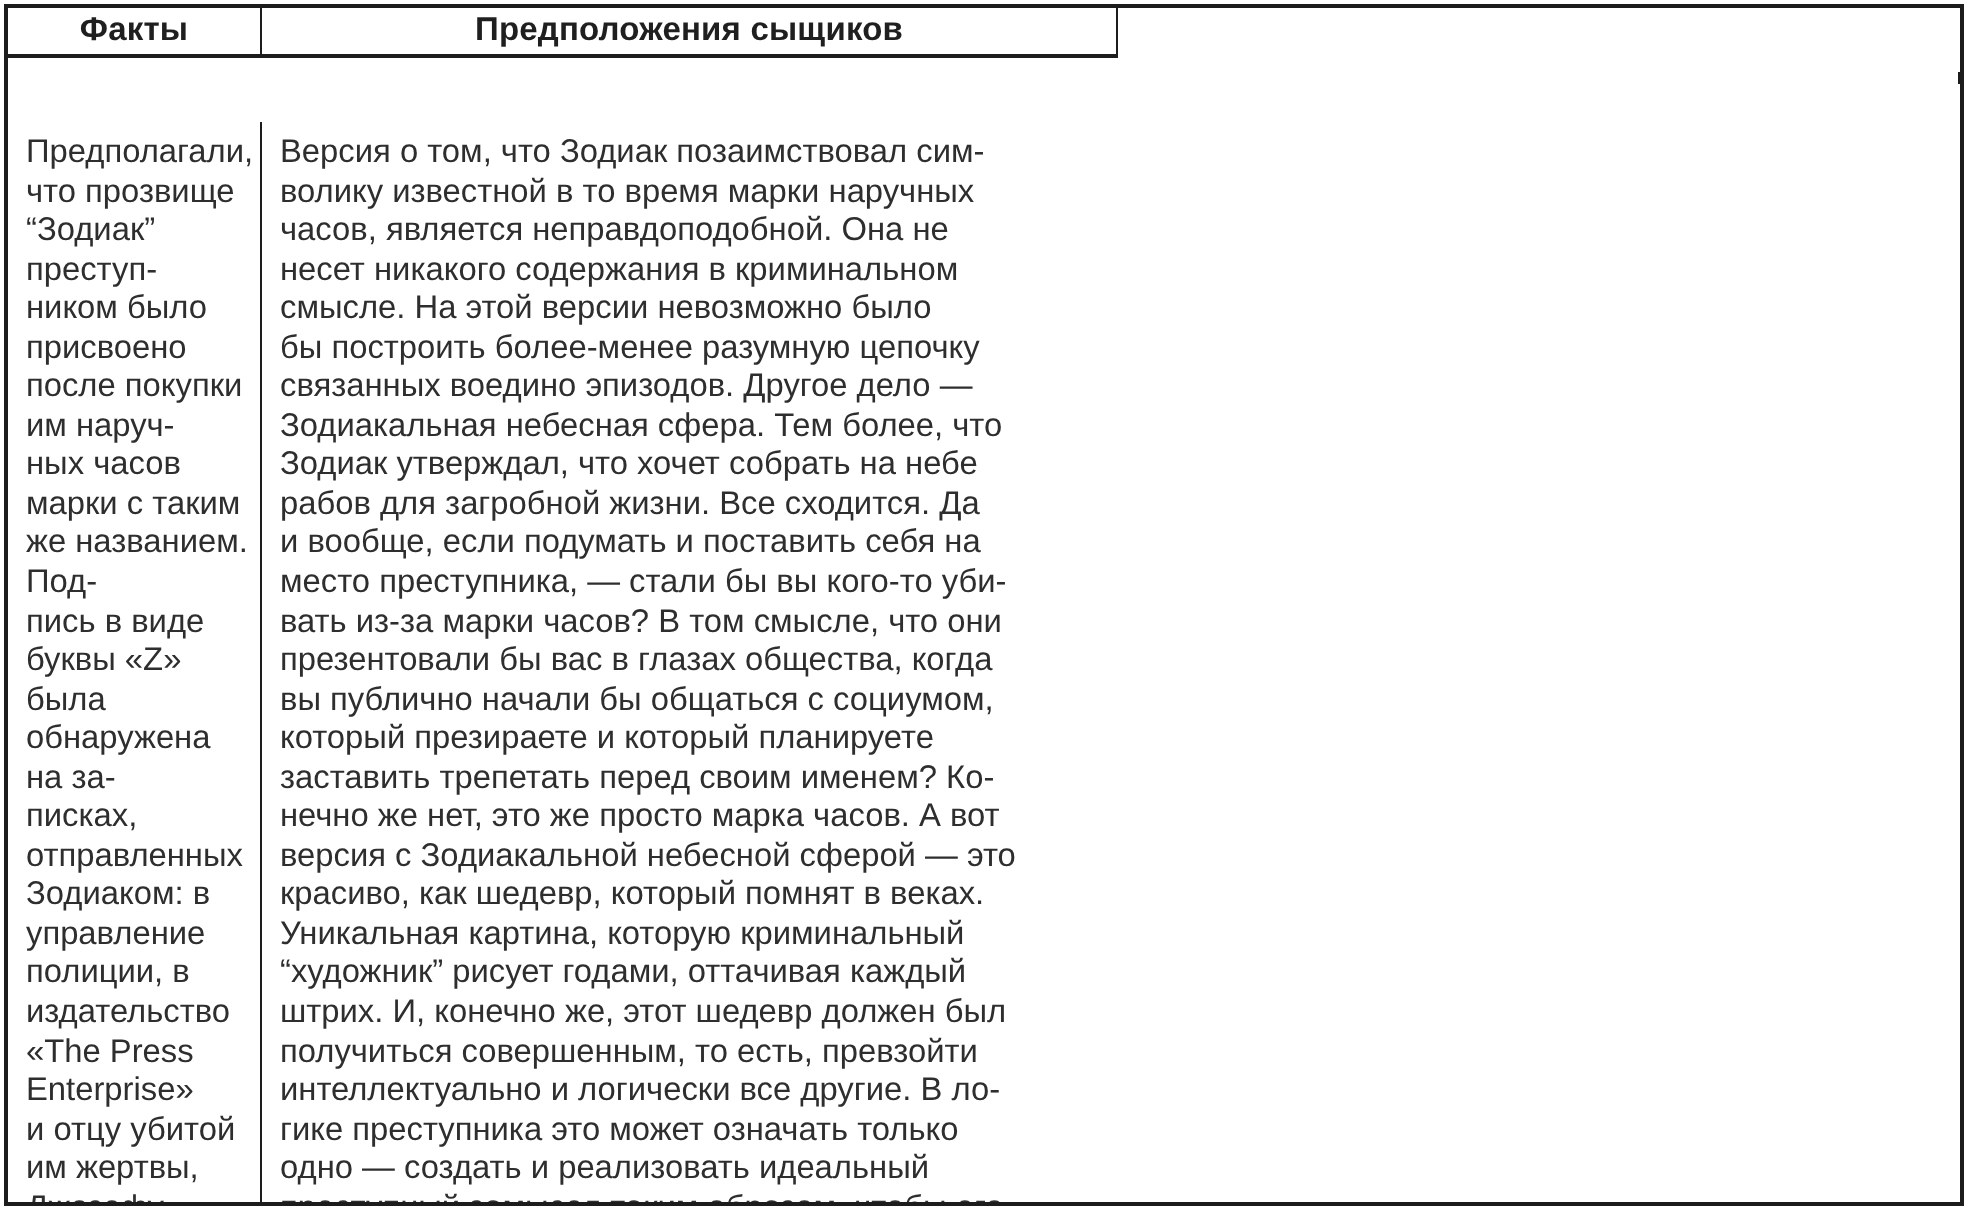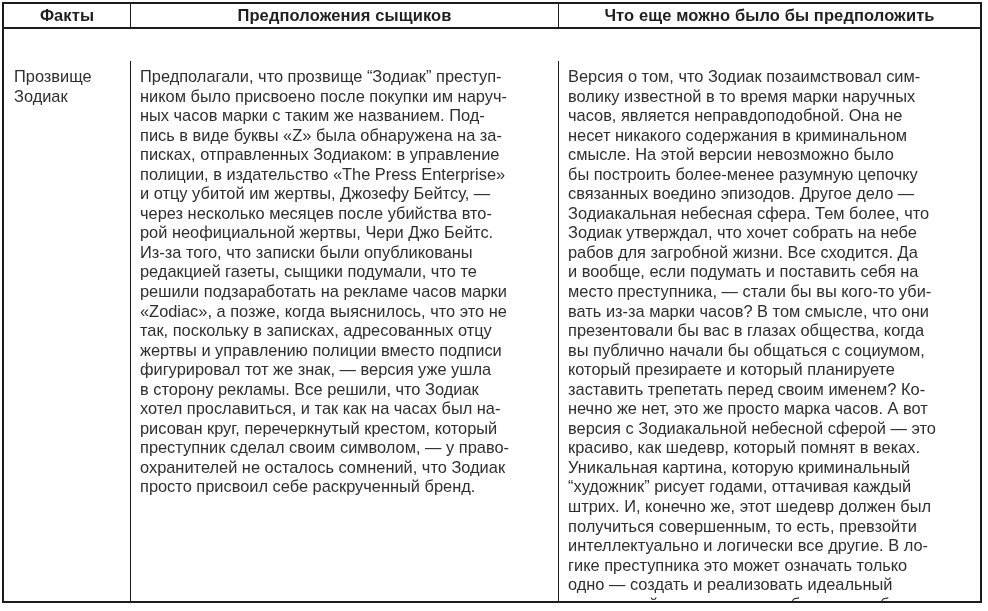--- a/index.html
+++ b/index.html
@@ -62,21 +62,20 @@
 </head>
 <body>
 
 <div class="page">
   <div class="facts-table">
 
     <div class="cell v-border header-cell">Факты</div>
 
     <div class="cell v-border header-cell">Предположения сыщиков</div>
 
-    <div class="cell header-cell">Что еще можно было бы предположить</div>
 
     <div class="cell v-border body-cell fact">Прозвище
 Зодиак</div>
 
     <div class="cell v-border body-cell">Предполагали, что прозвище “Зодиак” преступ-
 ником было присвоено после покупки им наруч-
 ных часов марки с таким же названием. Под-
 пись в виде буквы «Z» была обнаружена на за-
 писках, отправленных Зодиаком: в управление
 полиции, в издательство «The Press Enterprise»

